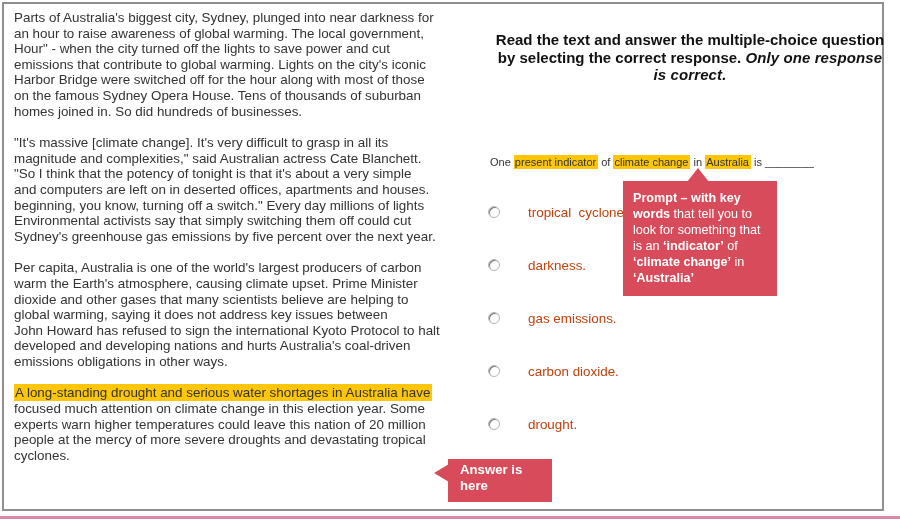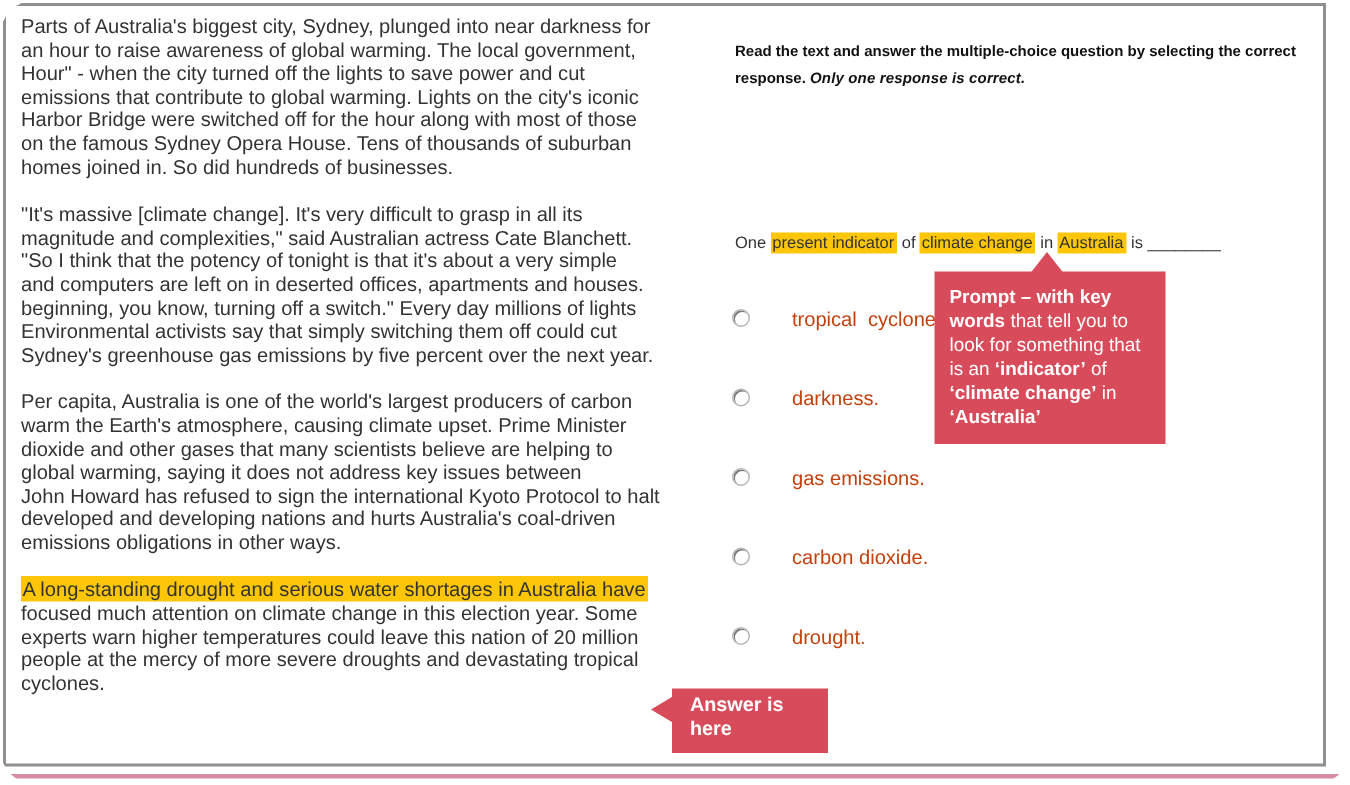--- a/index.html
+++ b/index.html
@@ -1,35 +1,35 @@
 <!DOCTYPE html>
 <html style="--highlight: #fdc608; --callout: #d84b5a; --border: #8f8f8f; --rule: #d68ba4;"><head>
 <meta charset="utf-8">
 <style>
   html,body { margin:0; padding:0; background:#ffffff; }
   .canvas {
     position:relative; width:900px; height:523px; background:#ffffff;
-    font-family:"Liberation Sans", sans-serif; overflow:hidden;border-radius:24px;
+    font-family:"Liberation Sans", sans-serif; overflow:hidden;
   }
   .frame {
     position:absolute; left:2px; top:2px; width:878px; height:505px;
     border:2px solid var(--border,#8f8f8f); background:#ffffff;
   }
   
   .passage {
     position:absolute; left:14px; top:10px; width:430px;
     font-size:13.4px; line-height:15.6px; color:#333333;
   }
   .para { margin:0 0 16px 0; }
   .pline { white-space:pre-wrap; }
   .hl { background:var(--highlight,#fdc608); padding:1px 2px 1px 1px; }
   
   .instructions {
     position:absolute; left:490px; top:16px; width:400px;
-    font-size:10px; line-height:17.5px; font-weight:bold; color:#111111;
+    font-size:15px; line-height:17.5px; font-weight:bold; color:#111111;text-align:center;
   }
   .instructions i { letter-spacing:0.1px; }
   .question {
     position:absolute; left:490px; top:143px; width:392px;
     font-size:11px; line-height:17px; color:#333333; white-space:pre-wrap;
   }
   .options { position:absolute; left:488px; top:202px; width:300px; }
   .opt-row { display:flex; align-items:center; height:20px; margin-bottom:33px; }
   .radio {
     width:10px; height:10px; border-radius:50%; background:#ffffff;

